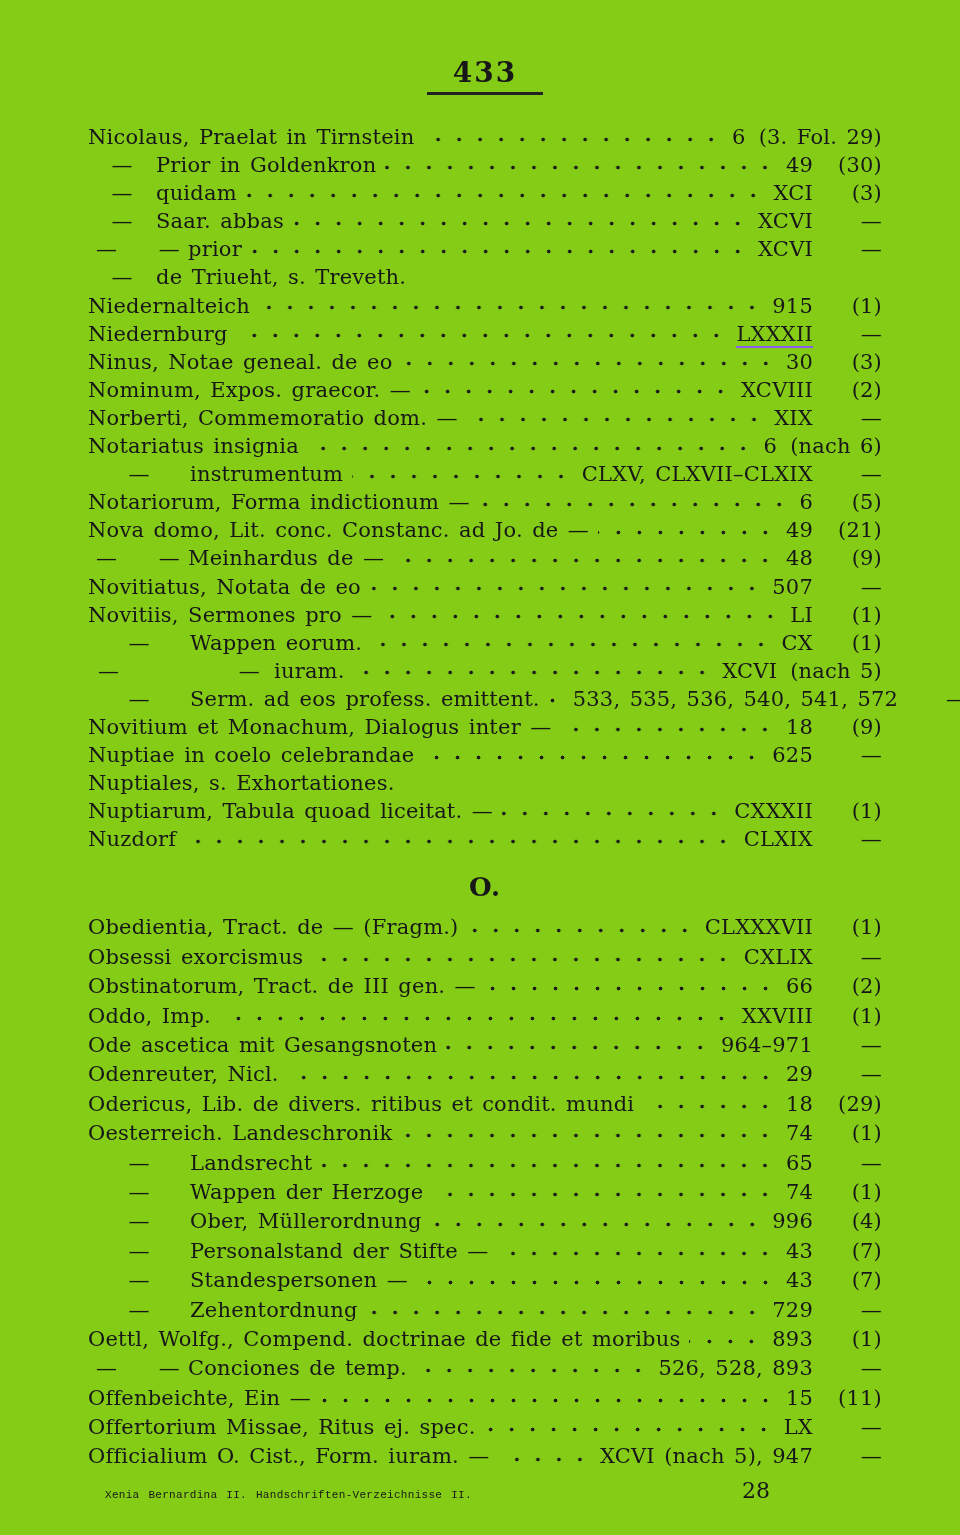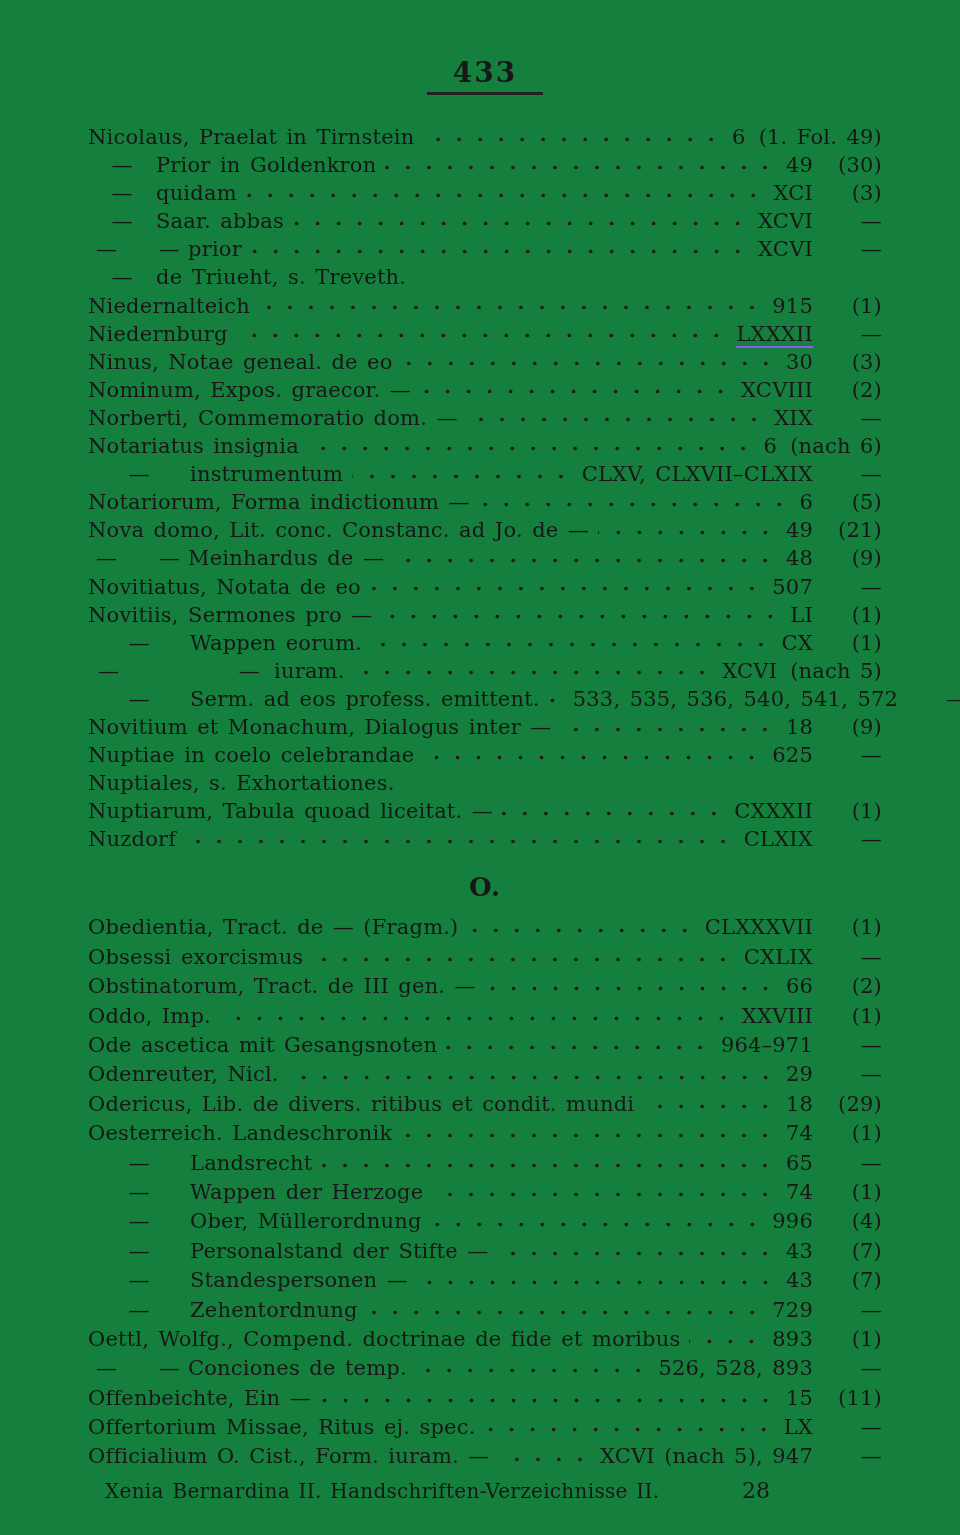--- a/index.html
+++ b/index.html
@@ -10,21 +10,21 @@
     width: 960px; height: 1535px;
     font-family: "DejaVu Serif", "Liberation Serif", serif;
     color: #171717;
     overflow: hidden;
   }
   .page {
     box-sizing: border-box;
     width: 960px; height: 1535px;
     padding: 56px 78px 0 88px;
     position: relative;
-    background: #15803d;
+    background: #84cc16;
   }
   .pagenum-wrap { text-align: center; margin-bottom: 30px; }
   .pagenum {
     display: inline-block;
     font-size: 28px; font-weight: bold; letter-spacing: 2px;
     padding: 0 26px 3px 26px;
     border-bottom: 3px solid #222;
   }
   .entries { }
   .row {
@@ -70,38 +70,38 @@
     font-weight: bold;
     letter-spacing: 1px;
     margin: 17px 0 13px 0;
   }
   .footer {
     display: flex;
     align-items: baseline;
     margin-top: 4px;
     padding-left: 17px;
   }
-  .footer-left { font-size: 20px; letter-spacing: 0.3px; word-spacing: 2px; }
+  .footer-left { font-size: 11px; letter-spacing: 0.3px; word-spacing: 2px; font-family: Liberation Mono, monospace; }
   .footer-right { margin-left: auto; margin-right: 112px; font-size: 22px; }
 </style>
 </head>
 <body>
 
 <div class="page">
 
   <div class="pagenum-wrap">
     <span class="pagenum">433</span>
   </div>
 
   <div class="entries">
       <div class="row">
         <span class="term">Nicolaus, Praelat in Tirnstein</span>
         <span class="leader"></span>
         <span class="ref">6</span>
-        <span class="note">(1. Fol. 49)</span>
+        <span class="note">(3. Fol. 29)</span>
       </div>
       <div class="row">
         <span class="lead lead-s1">
           <span class="dash">—</span>
         </span>
         <span class="term">Prior in Goldenkron</span>
         <span class="leader"></span>
         <span class="ref">49</span>
         <span class="note">(30)</span>
       </div>

